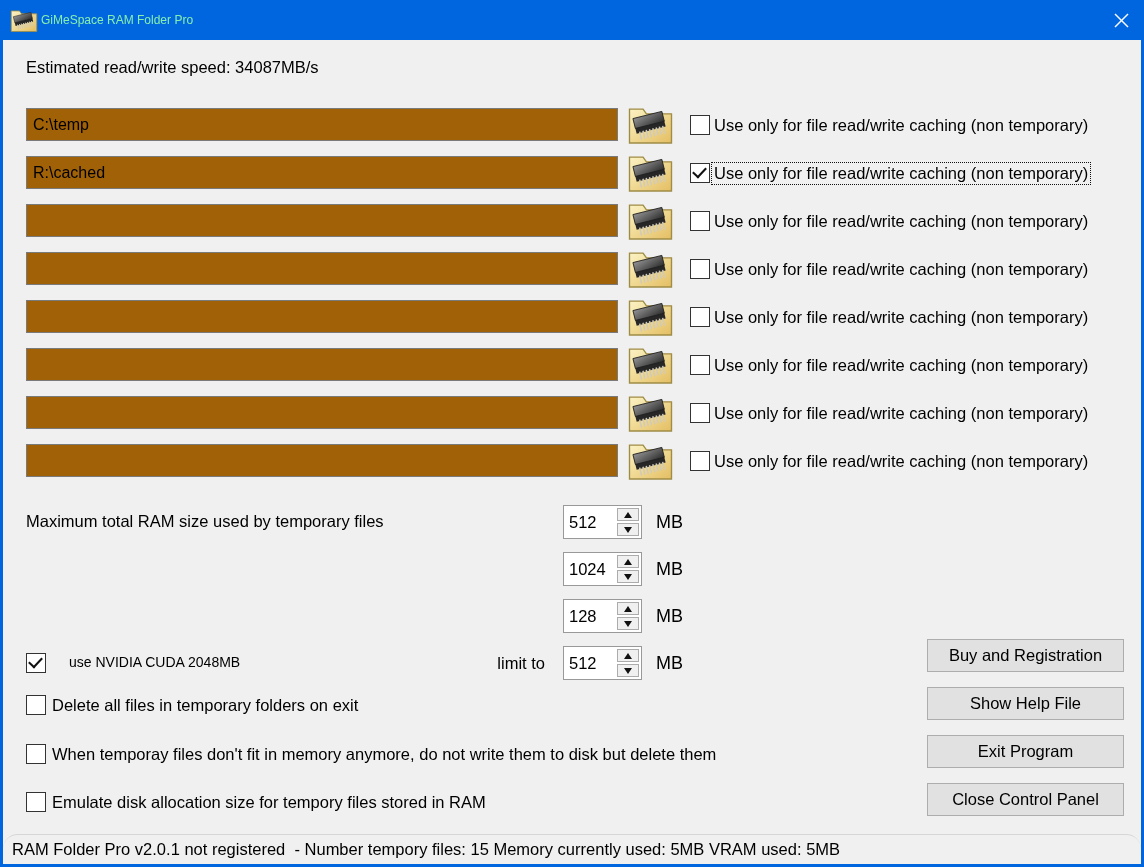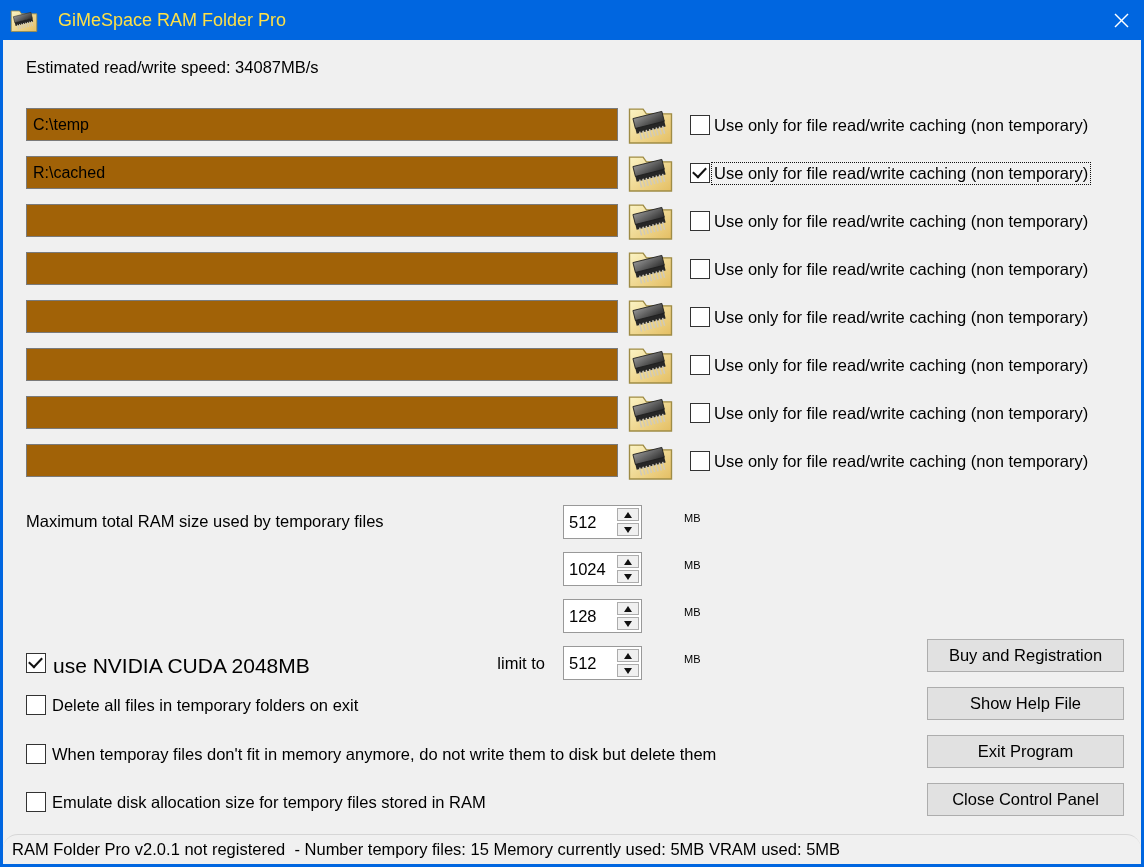--- a/index.html
+++ b/index.html
@@ -4,21 +4,21 @@
 <style>
   * { margin:0; padding:0; box-sizing:border-box; }
   html,body { width:1144px; height:867px; overflow:hidden; }
   body { font-family:"Liberation Sans", sans-serif; font-size:16px; color:#000; background:#fff; position:relative; }
 
   .window { position:absolute; inset:0; background:#F0F0F0; }
 
   
   .titlebar { position:absolute; left:0; top:0; width:1144px; height:40px; background:#0066E0; display:flex; align-items:center; }
   .titlebar .app-icon { width:28px; height:26px; margin-left:10px; }
-  .titlebar .title { color:#fde047; font-size:18px; margin-left:20px; white-space:pre; }
+  .titlebar .title { color:#86efac; font-size:12px; margin-left:3px; white-space:pre; }
   .close-btn { position:absolute; right:0; top:0; width:46px; height:40px; display:flex; align-items:center; justify-content:center; cursor:default; }
 
   
   .frame-left, .frame-right { position:absolute; top:40px; bottom:0; width:3px; background:#0066E0; }
   .frame-left { left:0; } .frame-right { right:0; }
   .frame-bottom { position:absolute; left:0; right:0; bottom:0; height:3px; background:#0066E0; }
 
   .speed-text { position:absolute; left:26px; top:58px; font-size:16.5px; }
 
   
@@ -35,26 +35,26 @@
 
   
   .setting-row { position:absolute; left:0; top:calc(505px + var(--i) * 47px); width:1144px; height:36px; }
   .setting-label { position:absolute; left:26px; top:7px; font-size:16.5px; white-space:nowrap; }
   .spin { position:absolute; left:563px; top:0; width:79px; height:34px; border:1px solid #999; background:#fff; display:flex; }
   .spin input { flex:1; border:none; outline:none; font-family:"Liberation Sans",sans-serif; font-size:16.5px; padding-left:5px; width:46px; background:transparent; }
   .spin-btns { width:26px; display:flex; flex-direction:column; padding:2px 2px; gap:2px; }
   .spin-btn { flex:1; background:#F0F0F0; border:1px solid #ACACAC; display:flex; align-items:center; justify-content:center; padding:0; cursor:pointer; }
   .tri-up { width:0; height:0; border-left:4px solid transparent; border-right:4px solid transparent; border-bottom:6px solid #111; }
   .tri-down { width:0; height:0; border-left:4px solid transparent; border-right:4px solid transparent; border-top:6px solid #111; }
-  .unit { position:absolute; left:684px; top:7px; font-size:11px; }
+  .unit { position:absolute; left:656px; top:7px; font-size:18px; }
 
   
   .cuda-row { position:absolute; left:0; top:646px; width:1144px; height:36px; }
   .cuda-row .checkbox { left:26px; top:7px; }
-  .cuda-label { position:absolute; left:51px; top:8px; font-size:21px; padding:0 2px; }
+  .cuda-label { position:absolute; left:67px; top:8px; font-size:14px; padding:0 2px; }
   .limit-label { position:absolute; left:440px; width:105px; top:8px; text-align:right; font-size:16.5px; }
 
   
   .option-row { position:absolute; left:0; top:calc(695px + var(--i) * 48.5px); width:900px; height:26px; }
   .option-row .checkbox { left:26px; top:0; }
   .option-row .cb-label { left:50px; top:0; }
 
   
   .action-btn { position:absolute; left:927px; top:calc(639px + var(--i) * 48px); width:197px; height:33px; background:#E1E1E1; border:1px solid #ADADAD; font-family:"Liberation Sans",sans-serif; font-size:16.5px; color:#000; cursor:pointer; }
 

